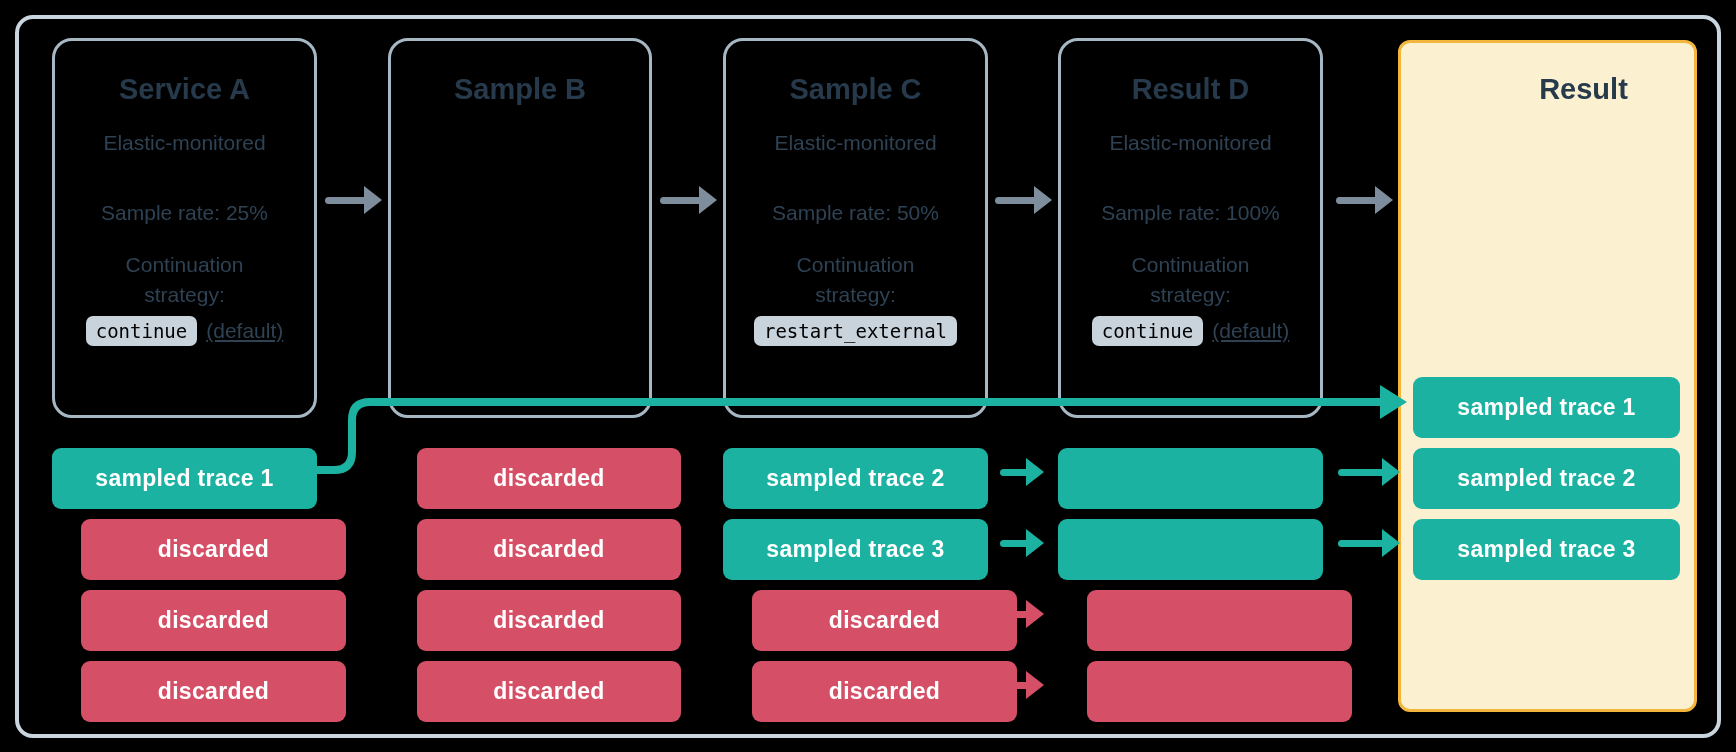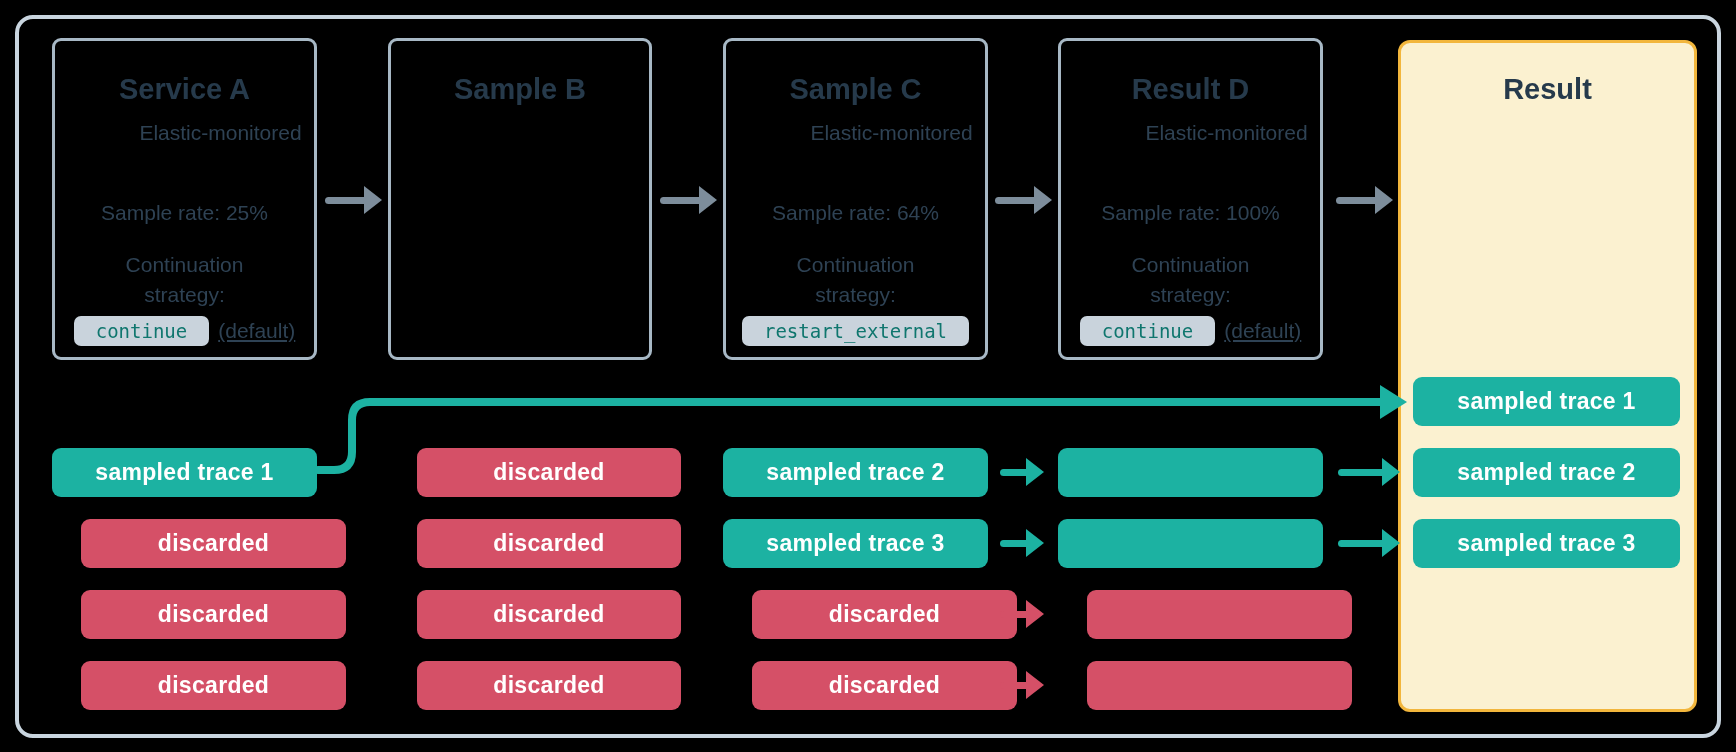--- a/index.html
+++ b/index.html
@@ -1,42 +1,42 @@
 <!DOCTYPE html>
 <html><head>
 <meta charset="utf-8">
 <style>
   html,body{margin:0;padding:0;background:#000;}
   .canvas{position:relative;width:1736px;height:752px;background:#000;overflow:hidden;
           font-family:"Liberation Sans","DejaVu Sans",sans-serif;}
   .frame{position:absolute;left:15px;top:15px;width:1698px;height:715px;
          border:4px solid #C9D5DF;border-radius:18px;}
   
-  .svc{position:absolute;top:38px;height:322px;border:3px solid #A7B8C5;border-radius:9px;
+  .svc{position:absolute;top:38px;height:380px;border:3px solid #A7B8C5;border-radius:20px;
        box-sizing:border-box;}
   .svc-title{position:absolute;top:32px;left:0;width:100%;text-align:center;
              font-size:29px;font-weight:700;color:#263A4B;}
   .svc-line{position:absolute;left:0;width:100%;text-align:center;
             font-size:21px;color:#2E4254;}
-  .svc-sub{top:80px;padding-left:36px;}
+  .svc-sub{top:90px;}
   .svc-rate{top:149px;margin-top:11px;}
   .svc-cont1{top:212px;}
   .svc-cont2{top:242px;}
   .svc-code-row{position:absolute;top:272px;left:0;width:100%;height:36px;
                 display:flex;align-items:center;justify-content:center;gap:9px;}
-  .code-tag{background:#C9D3DC;color:#0f766e;border-radius:7px;padding:4px 22px;
+  .code-tag{background:#C9D3DC;color:#000000;border-radius:7px;padding:4px 10px;
             font-family:"DejaVu Sans Mono","Liberation Mono",monospace;font-size:19px;white-space:nowrap;}
   .svc-default{font-size:21px;color:#2E4254;text-decoration:underline;}
   
   .result{position:absolute;left:1398px;top:40px;width:299px;height:672px;box-sizing:border-box;
           background:#FBF1D0;border:3px solid #F2B63C;border-radius:12px;}
   .result-title{position:absolute;top:30px;left:0;width:100%;text-align:center;
-                font-size:29px;font-weight:700;color:#263A4B;}
+                font-size:29px;font-weight:700;color:#263A4B;padding-left:36px;}
   
-  .pill{position:absolute;height:49px;border-radius:9px;color:#fff;
+  .pill{position:absolute;height:61px;border-radius:9px;color:#fff;
         display:flex;align-items:center;justify-content:center;
         font-size:23px;font-weight:700;letter-spacing:.3px;}
   .bg-sampled{background:#1CB2A2;}
   .bg-discarded{background:#D55067;margin-left:29px;}
   
   .arrow{position:absolute;height:30px;}
   .arrow .shaft{position:absolute;left:0;right:14px;top:50%;margin-top:-3.5px;height:7px;
                 background:currentColor;border-radius:4px;}
   .arrow .head{position:absolute;right:0;top:50%;margin-top:-14px;width:0;height:0;
                border-top:14px solid transparent;border-bottom:14px solid transparent;
@@ -64,21 +64,21 @@
     </div>
   </div>
 
   <div class="svc" style="left:388px;width:264px">
     <div class="svc-title">Sample B</div>
   </div>
 
   <div class="svc" style="left:723px;width:265px">
     <div class="svc-title">Sample C</div>
     <div class="svc-line svc-sub">Elastic-monitored</div>
-    <div class="svc-line svc-rate">Sample rate: 64%</div>
+    <div class="svc-line svc-rate">Sample rate: 50%</div>
     <div class="svc-line svc-cont1">Continuation</div>
     <div class="svc-line svc-cont2">strategy:</div>
     <div class="svc-code-row">
       <span class="code-tag">restart_external</span>
     </div>
   </div>
 
   <div class="svc" style="left:1058px;width:265px">
     <div class="svc-title">Result D</div>
     <div class="svc-line svc-sub">Elastic-monitored</div>

